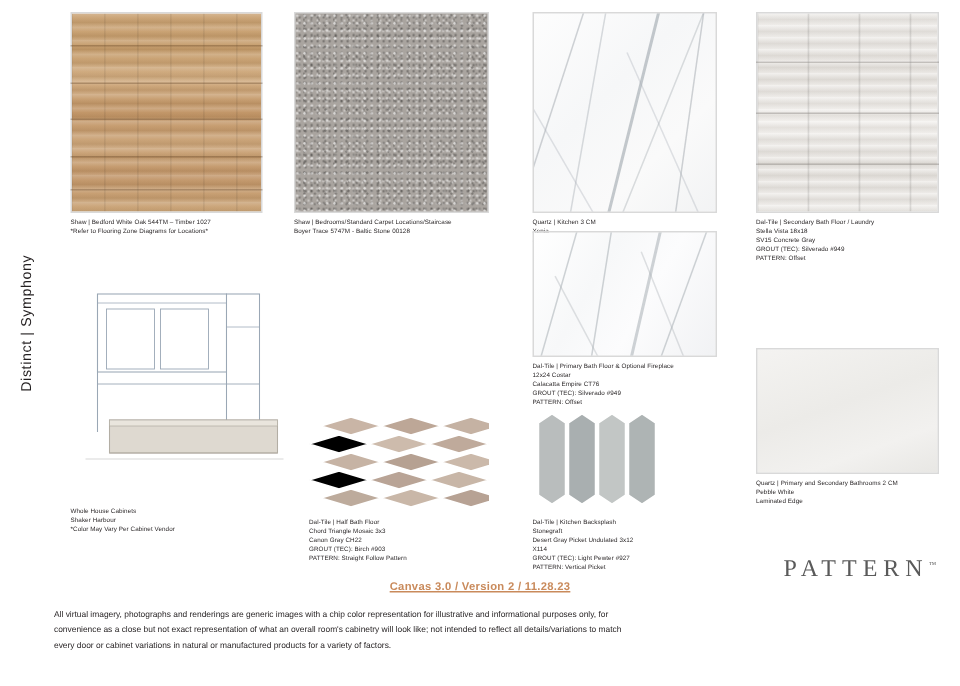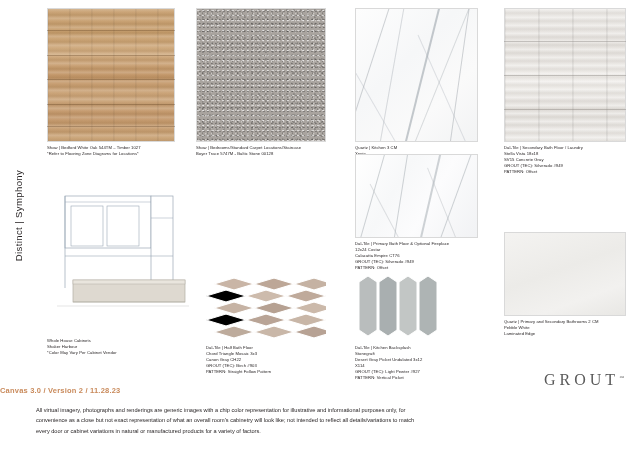--- a/index.html
+++ b/index.html
@@ -171,24 +171,26 @@
     position: relative;
     overflow: hidden;
   }
 
   
   #version-line {
     position: absolute;
     left: 0;
     right: 0;
     top: 386px;
+    text-align: center;
     font-size: 7.5px;
     font-weight: bold;
     color: #c98a5b;
     letter-spacing: 0.2px;
+    text-decoration: underline;
   }
 
   
   #logo {
     position: absolute;
     right: 16px;
     top: 371px;
     font-family: "Liberation Serif", serif;
     font-size: 16px;
     letter-spacing: 4px;
@@ -381,19 +383,19 @@
     <div>Stonegraft</div>
     <div>Desert Gray Picket Undulated 3x12</div>
     <div>X114</div>
     <div>GROUT (TEC): Light Pewter #927</div>
     <div>PATTERN: Vertical Picket</div>
   </div>
 </div>
 
 <div id="version-line">Canvas 3.0 / Version 2 / 11.28.23</div>
 
-<div id="logo"><span>GROUT</span><span class="tm">™</span></div>
+<div id="logo"><span>PATTERN</span><span class="tm">™</span></div>
 
 <div id="disclaimer">
   <div>All virtual imagery, photographs and renderings are generic images with a chip color representation for illustrative and informational purposes only, for</div>
   <div>convenience as a close but not exact representation of what an overall room's cabinetry will look like; not intended to reflect all details/variations to match</div>
   <div>every door or cabinet variations in natural or manufactured products for a variety of factors.</div>
 </div>
 
 </body></html>

